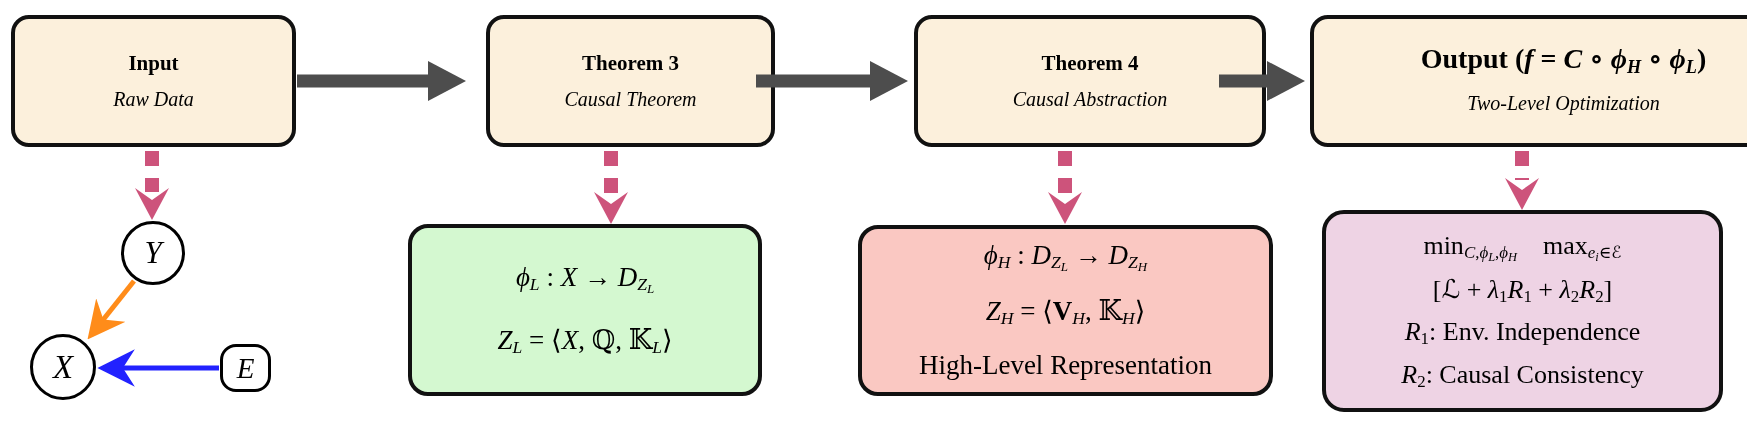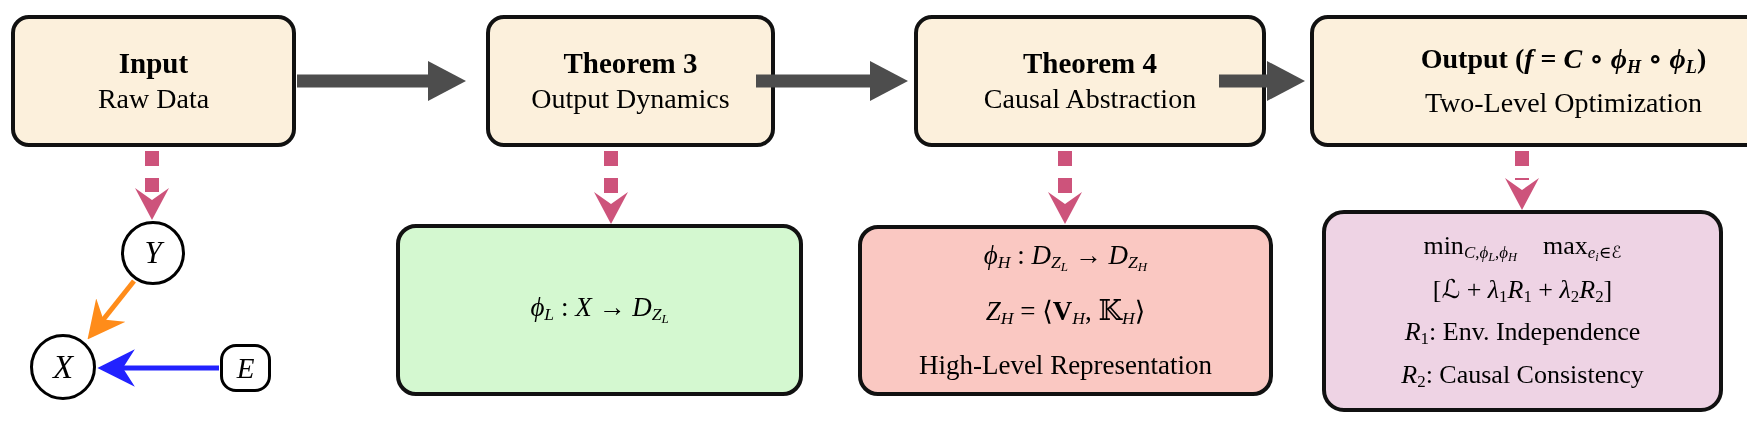--- a/index.html
+++ b/index.html
@@ -8,31 +8,31 @@
     --edge-y-to-x:#ff8c1a; --edge-e-to-x:#2222ff; --border:#111111;
   }
   html,body{margin:0;padding:0;background:#ffffff;}
   body{font-family:"Liberation Serif","DejaVu Serif","DejaVu Sans",serif;color:#000;}
   .canvas{position:relative;width:1747px;height:431px;background:#fff;overflow:hidden;}
 
   .box{position:absolute;box-sizing:border-box;border:4px solid var(--border);
        display:flex;flex-direction:column;align-items:center;justify-content:center;
        text-align:center;}
   .tbox{background:var(--box-fill-cream);border-radius:18px;}
-  .tbox .title{font-weight:bold;font-size:29px;line-height:36px;}
-  .tbox .subtitle{font-size:28px;line-height:36px;}
+  .tbox .title{font-weight:bold;font-size:21px;line-height:36px;}
+  .tbox .subtitle{font-size:20px;line-height:36px;font-style:italic;}
 
   .box-input   {left:11px;  top:15px; width:285px; height:132px;}
   .box-theorem3{left:486px; top:15px; width:289px; height:132px;}
   .box-theorem4{left:914px; top:15px; width:352px; height:132px;}
   .box-output  {left:1310px;top:15px; width:507px; height:132px;}
   .box-output .title{font-size:28px;}
 
   .bbox{border-radius:20px;font-size:27px;justify-content:space-evenly;padding:6px 4px;}
-  .box-green {left:396px; top:224px; width:407px; height:172px; background:var(--green-fill);}
+  .box-green {left:408px; top:224px; width:354px; height:172px; background:var(--green-fill);}
   .box-red   {left:858px; top:225px; width:415px; height:171px; background:var(--red-fill);gap:16px;}
   .box-purple{left:1322px;top:210px; width:401px; height:202px; background:var(--purple-fill);
               font-size:26px;border-radius:22px;}
 
   .fline{line-height:1.15;white-space:nowrap;}
 
   .i{font-style:italic;}
   .b{font-weight:bold;}
   .sub{font-size:65%;vertical-align:-0.25em;}
   .ssub{font-size:48%;vertical-align:-0.55em;}
@@ -58,21 +58,21 @@
 
 <div class="canvas">
 
   <div class="box tbox box-input">
     <div class="title">Input</div>
     <div class="subtitle">Raw Data</div>
   </div>
 
   <div class="box tbox box-theorem3">
     <div class="title">Theorem 3</div>
-    <div class="subtitle">Output Dynamics</div>
+    <div class="subtitle">Causal Theorem</div>
   </div>
 
   <div class="box tbox box-theorem4">
     <div class="title">Theorem 4</div>
     <div class="subtitle">Causal Abstraction</div>
   </div>
 
   <div class="box tbox box-output">
     <div class="title fline"><span class="b">Output </span><span>(</span><span class="i">f</span><span> = </span><span class="i">C</span><span> ∘ </span><span class="i">ϕ</span><span class="i sub">H</span><span> ∘ </span><span class="i">ϕ</span><span class="i sub">L</span><span>)</span></div>
     <div class="subtitle">Two-Level Optimization</div>
@@ -83,20 +83,21 @@
   </div>
   <div class="node node-x">
     <span>X</span>
   </div>
   <div class="node node-e">
     <span>E</span>
   </div>
 
   <div class="box bbox box-green">
     <div class="fline"><span class="i">ϕ</span><span class="i sub">L</span><span> : </span><span class="i">X</span><span> → </span><span class="i">D</span><span class="i sub">Z</span><span class="i ssub">L</span></div>
+    <div class="fline"><span class="i">Z</span><span class="i sub">L</span><span> = </span><span>⟨</span><span class="i">X</span><span>, </span><span>ℚ</span><span>, </span><span>𝕂</span><span class="i sub">L</span><span>⟩</span></div>
   </div>
 
   <div class="box bbox box-red">
     <div class="fline"><span class="i">ϕ</span><span class="i sub">H</span><span> : </span><span class="i">D</span><span class="i sub">Z</span><span class="i ssub">L</span><span> → </span><span class="i">D</span><span class="i sub">Z</span><span class="i ssub">H</span></div>
     <div class="fline"><span class="i">Z</span><span class="i sub">H</span><span> = </span><span>⟨</span><span class="b">V</span><span class="i sub">H</span><span>, </span><span>𝕂</span><span class="i sub">H</span><span>⟩</span></div>
     <div class="fline">High-Level Representation</div>
   </div>
 
   <div class="box bbox box-purple">
     <div class="fline"><span>min</span><span class="i sub">C</span><span class="sub">,</span><span class="i sub">ϕ</span><span class="i ssub">L</span><span class="sub">,</span><span class="i sub">ϕ</span><span class="i ssub">H</span><span class="m">max</span><span class="i sub">e</span><span class="i ssub">i</span><span class="sub">∈</span><span class="sub">ℰ</span></div>

